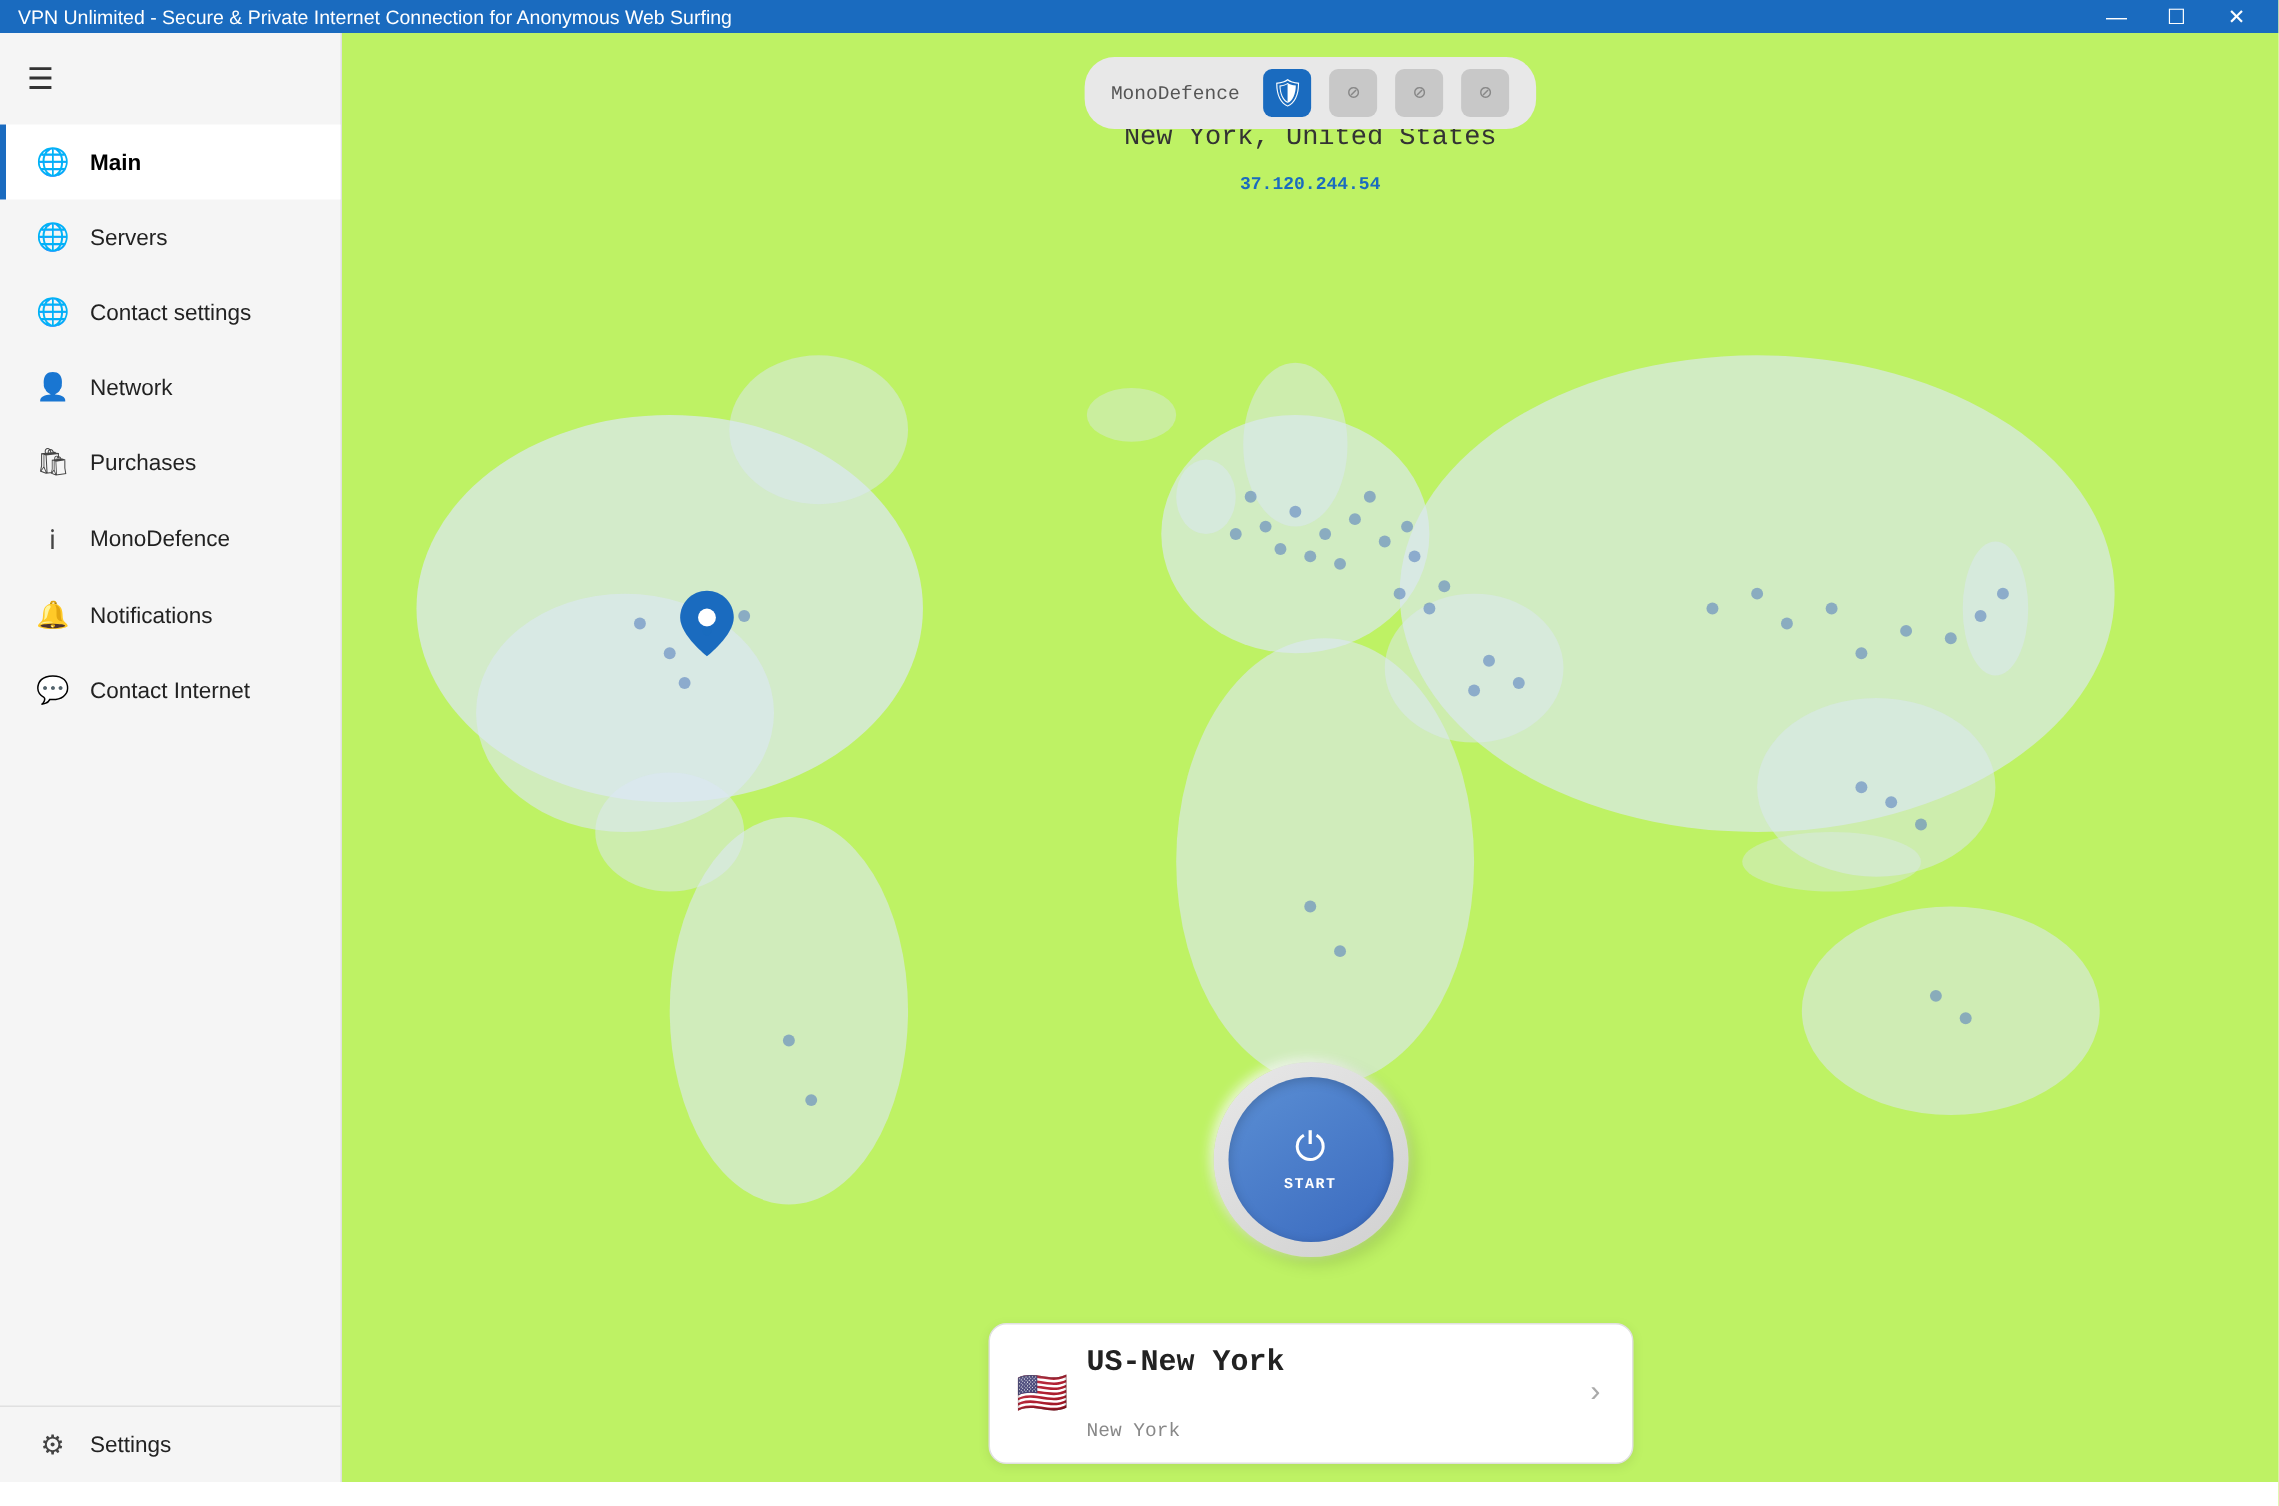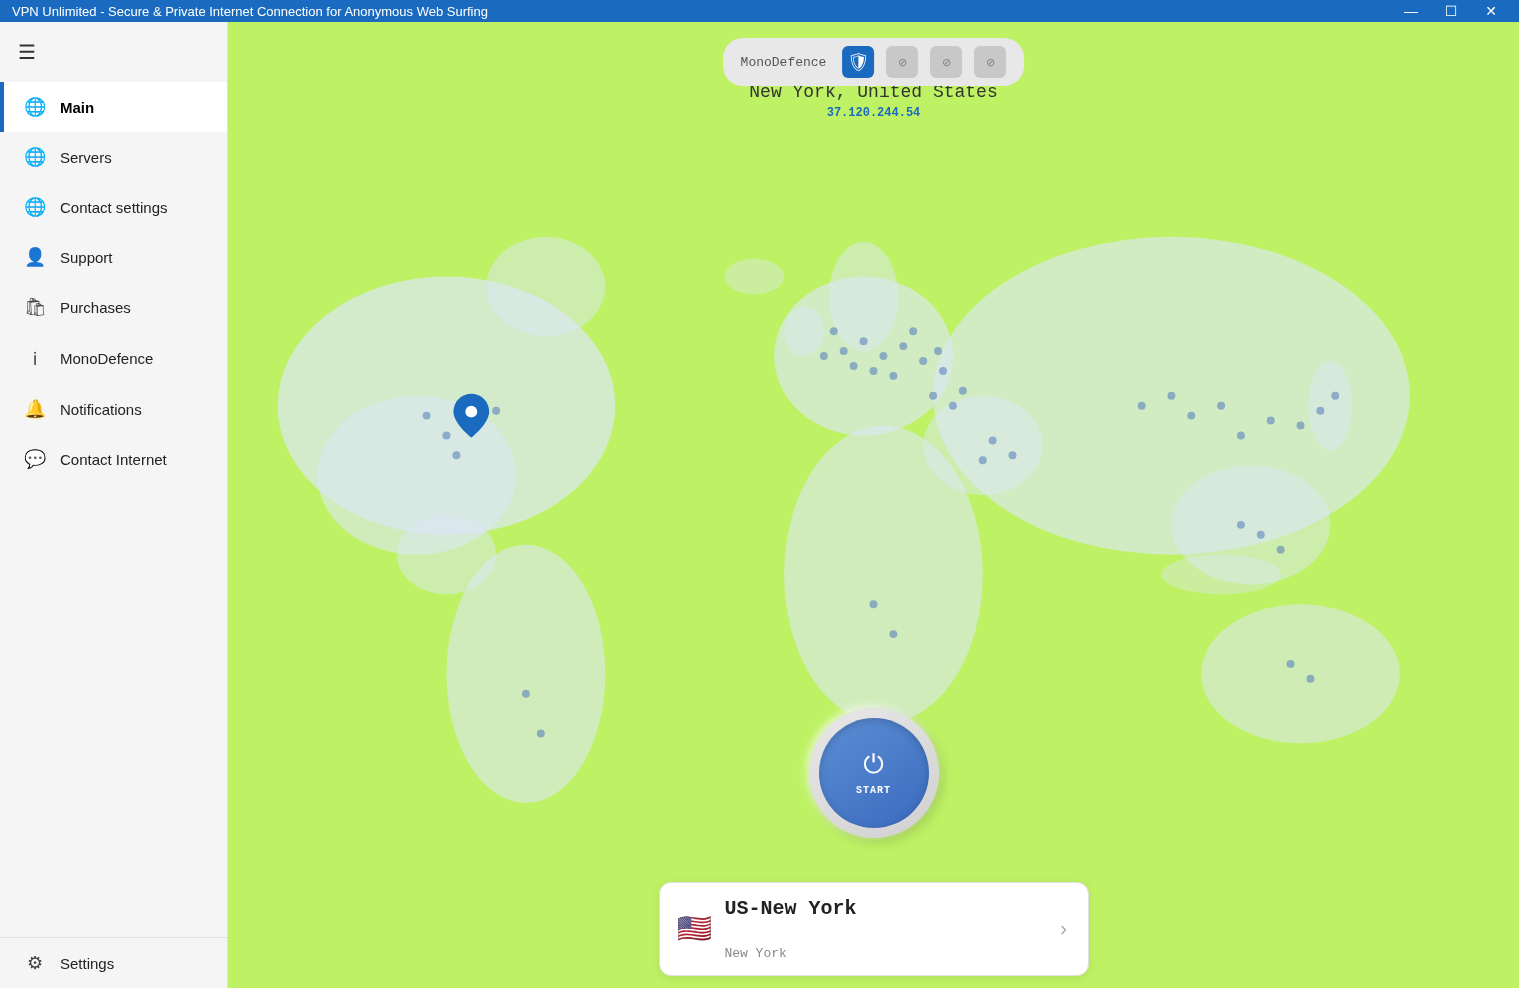--- a/index.html
+++ b/index.html
@@ -126,21 +126,21 @@
       position: absolute;
       top: 60px;
       left: 50%;
       transform: translateX(-50%);
       text-align: center;
       z-index: 5;
     }
     .map-location {
       font-size: 18px;
       color: #333;
-      margin-bottom: 4px;
+      margin-bottom: 14px;
     }
     .map-ip {
       font-size: 12px;
       color: #1a6bbf;
       font-weight: 600;
     }
 
     
     .world-map-svg {
       position: absolute;
@@ -224,21 +224,21 @@
       <div class="nav-item">
         <span class="nav-icon">🌐</span>
         <span>Servers</span>
       </div>
       <div class="nav-item">
         <span class="nav-icon">🌐</span>
         <span>Contact settings</span>
       </div>
       <div class="nav-item">
         <span class="nav-icon">👤</span>
-        <span>Support</span>
+        <span>Network</span>
       </div>
       <div class="nav-item">
         <span class="nav-icon">🛍</span>
         <span>Purchases</span>
       </div>
       <div class="nav-item">
         <span class="nav-icon">ℹ</span>
         <span>MonoDefence</span>
       </div>
       <div class="nav-item">

